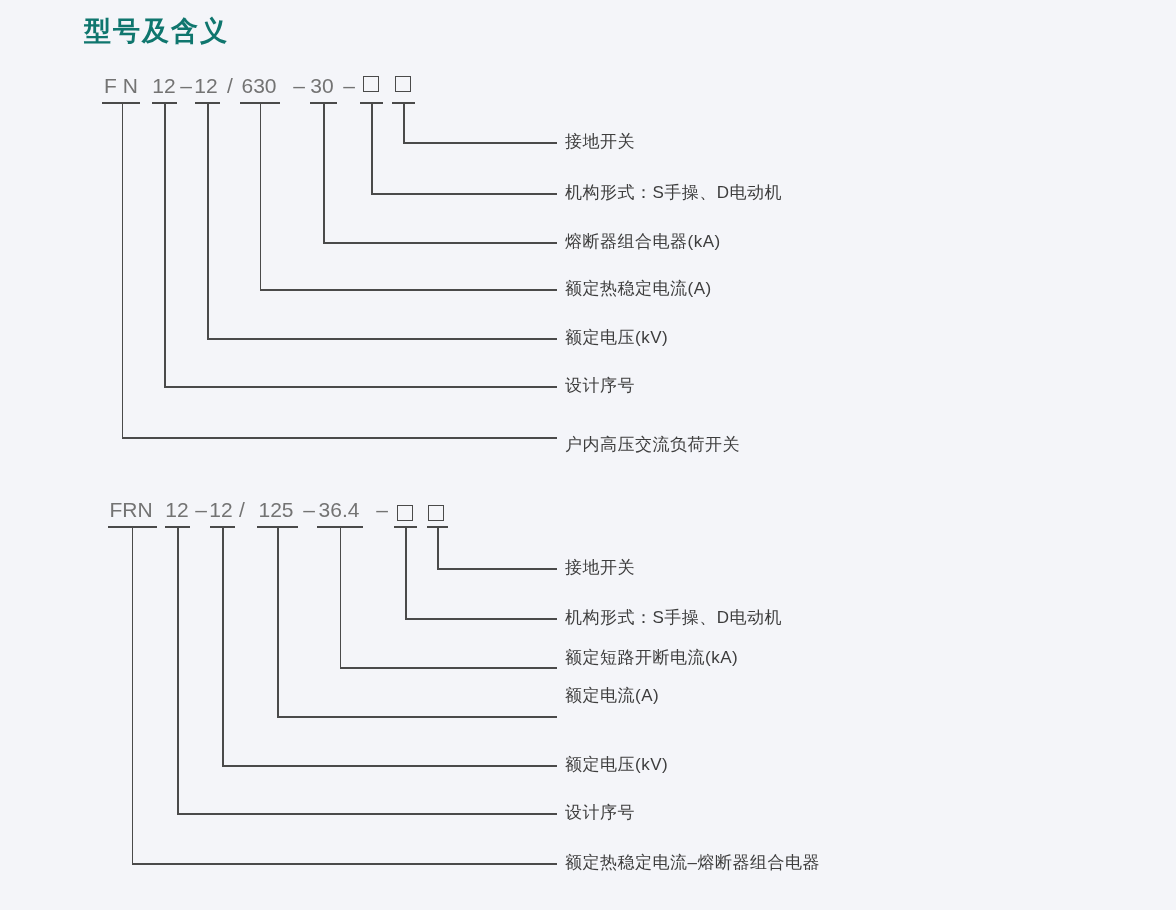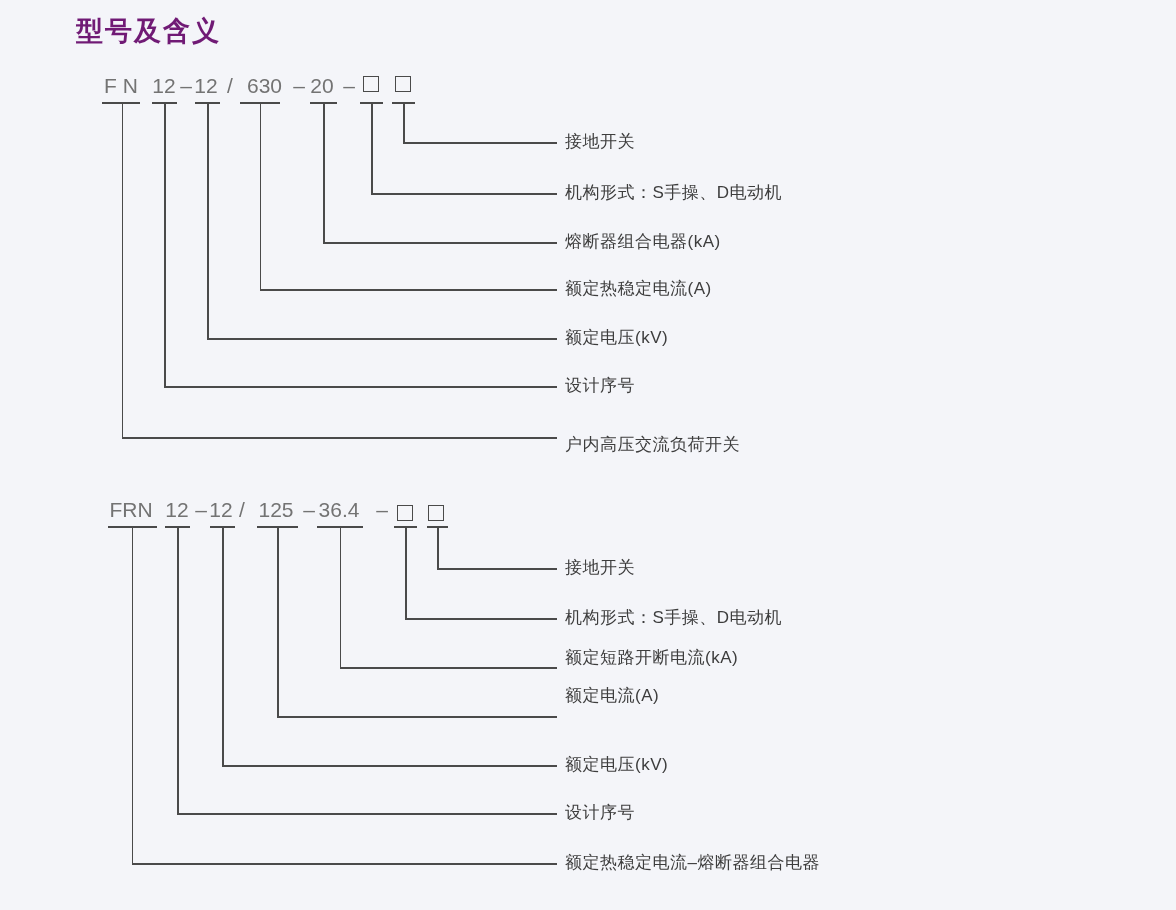--- a/index.html
+++ b/index.html
@@ -3,22 +3,22 @@
 <meta charset="utf-8">
 <style>
   html,body { margin:0; padding:0; background:#f4f5f9; }
   .page {
     position:relative; width:1176px; height:910px;
     background:#f4f5f9; overflow:hidden;
     font-family:"Liberation Sans", sans-serif;
     color:#3d3d3d;
   }
   .title {
-    position:absolute; left:76px; top:13px;
-    font-size:27px; font-weight:bold; color:#701a75;
+    position:absolute; left:84px; top:13px;
+    font-size:27px; font-weight:bold; color:#0f766e;
     letter-spacing:2px; white-space:nowrap;
   }
   .tok {
     position:absolute; height:24px; line-height:24px;
     font-size:21px; color:#737373; text-align:center; white-space:nowrap;
   }
   .box {
     position:absolute; width:14px; height:14px;
     border:1.5px solid #4a4a4a; background:transparent;
   }
@@ -37,23 +37,23 @@
 
   <div class="title">型号及含义</div>
 
   <div>
 
     <span class="tok" style="left:100px;top:74px;width:42px;">F N</span>
     <span class="tok" style="left:148px;top:74px;width:32px;">12</span>
     <span class="tok" style="left:174px;top:74px;width:24px;">–</span>
     <span class="tok" style="left:190px;top:74px;width:32px;">12</span>
     <span class="tok" style="left:218px;top:74px;width:24px;">/</span>
-    <span class="tok" style="left:236px;top:74px;width:46px;text-align:right;">630</span>
+    <span class="tok" style="left:236px;top:74px;width:46px;">630</span>
     <span class="tok" style="left:287px;top:74px;width:24px;">–</span>
-    <span class="tok" style="left:306px;top:74px;width:32px;">20</span>
+    <span class="tok" style="left:306px;top:74px;width:32px;">30</span>
     <span class="tok" style="left:337px;top:74px;width:24px;">–</span>
     <span class="box" style="left:363px;top:76px;"></span>
     <span class="box" style="left:395px;top:76px;"></span>
 
     <div class="bar" style="left:102px;top:102px;width:38px;"></div>
     <div class="bar" style="left:152px;top:102px;width:25px;"></div>
     <div class="bar" style="left:195px;top:102px;width:25px;"></div>
     <div class="bar" style="left:240px;top:102px;width:40px;"></div>
     <div class="bar" style="left:310px;top:102px;width:27px;"></div>
     <div class="bar" style="left:360px;top:102px;width:23px;"></div>

